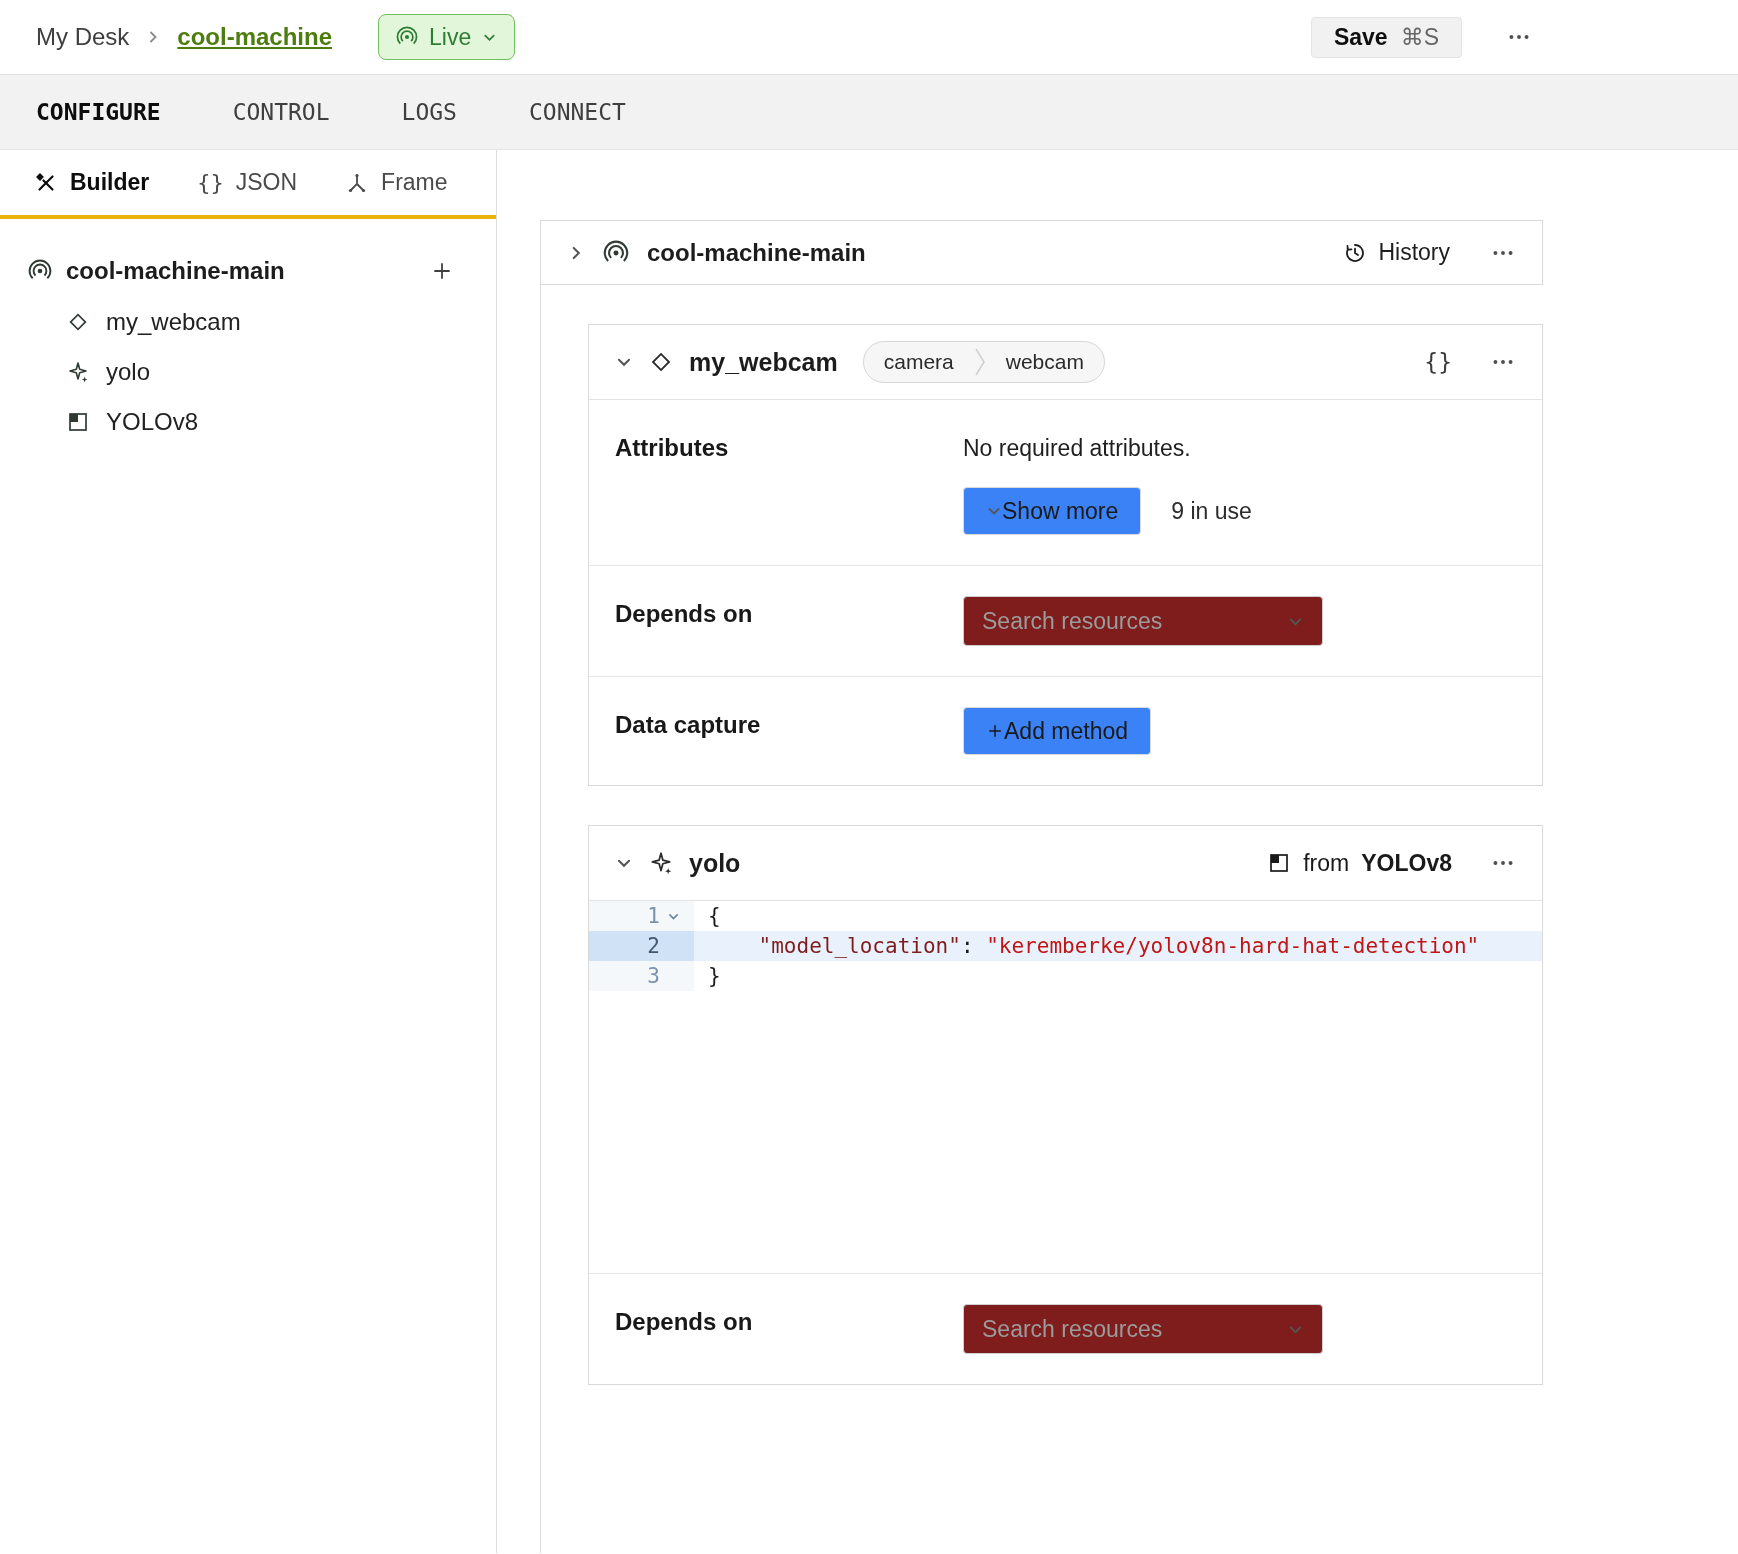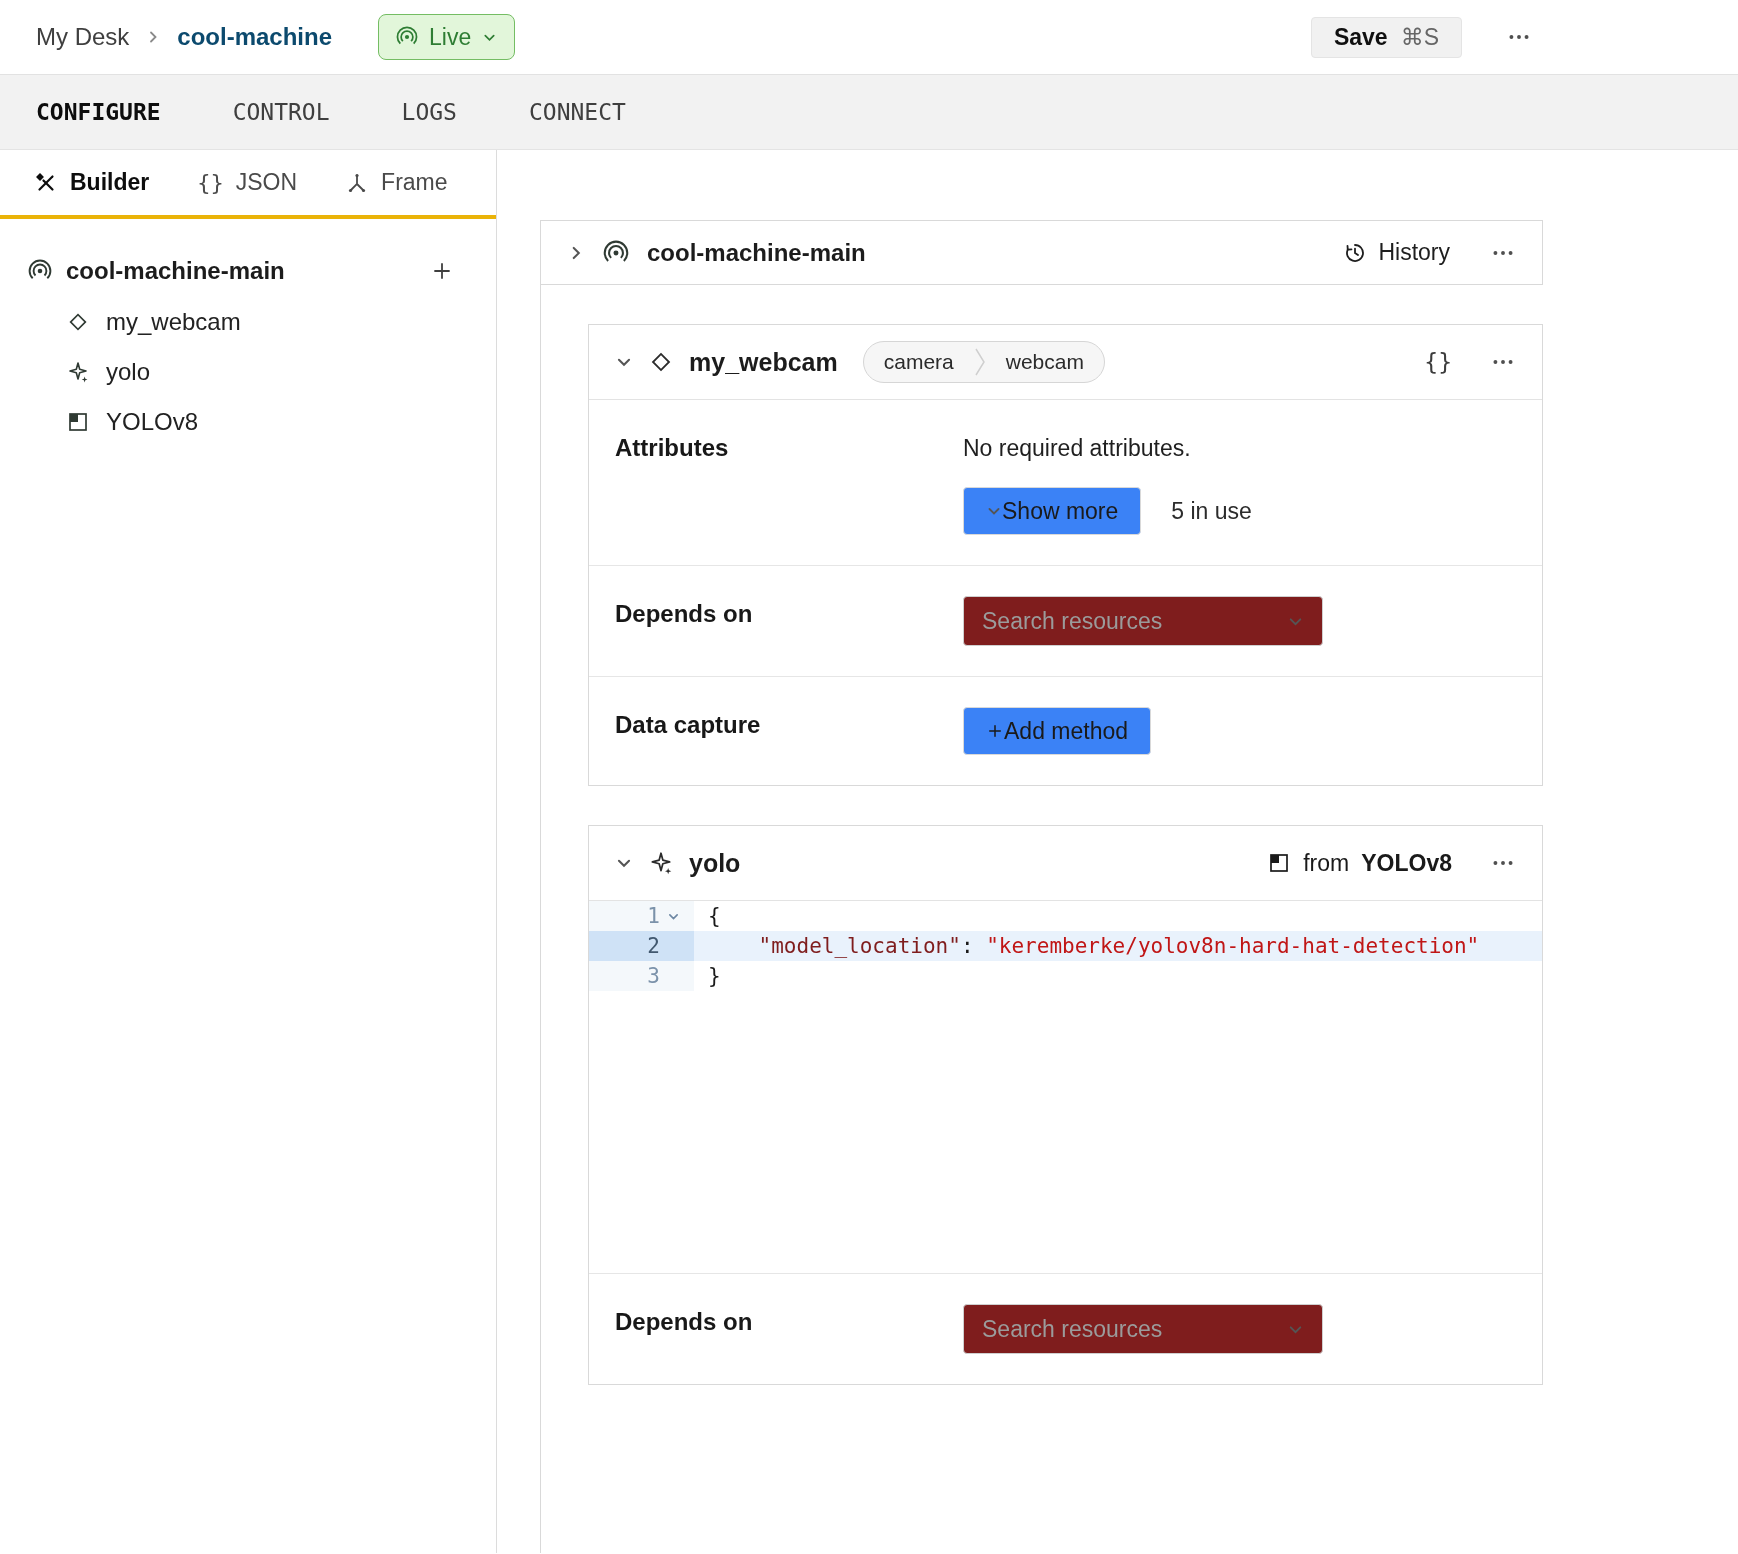--- a/index.html
+++ b/index.html
@@ -8,21 +8,21 @@
     font-family:"Liberation Sans", sans-serif;
     color:#1c1c1c; background:#fff; overflow:hidden;
   }
   svg { display:block; }
 
   
   .topbar { height:75px; display:flex; align-items:center; padding:0 36px; border-bottom:1px solid #e2e2e2; background:#fff; }
   .breadcrumb { display:flex; align-items:center; gap:16px; font-size:24px; }
   .bc-parent { color:#3f3f3f; cursor:pointer; }
   .bc-sep { color:#8a8a8a; }
-  .bc-current { font-weight:700; color:#0c4a6e; }
+  .bc-current { font-weight:700; color:#4d7c0f;text-decoration:underline; }
   .live-badge { margin-left:46px; display:flex; align-items:center; gap:11px; height:46px; padding:0 17px;
     background:#e2f6da; border:1px solid #74bd63; border-radius:8px; color:#2e7d33; font-size:23px; cursor:pointer;justify-content:flex-end; }
   .topbar-right { margin-left:auto; display:flex; align-items:center; gap:44px; margin-right:170px; }
   .save-btn { display:flex; align-items:center; gap:13px; height:41px; padding:0 22px;
     background:#f1f1f1; border:1px solid #e4e4e4; border-radius:4px; font-size:23px; cursor:pointer; }
   .save-label { font-weight:600; color:#101010; }
   .save-shortcut { color:#666; }
   .icon-btn { color:#4f4f4f; cursor:pointer; background:none; border:none; }
 
   
@@ -303,21 +303,21 @@
               <div class="attr-empty">No required attributes.</div>
               <div class="attr-actions">
                 <button class="btn">
                   <span class="chev">
                     <svg width="16" height="16" viewBox="0 0 16 16" fill="none" stroke="currentColor" stroke-width="1.8" stroke-linecap="round">
                         <path d="M3.5 6 L8 10.5 L12.5 6"></path>
                       </svg>
                   </span>
                   <span>Show more</span>
                 </button>
-                <span class="in-use">5 in use</span>
+                <span class="in-use">9 in use</span>
               </div>
             </div>
           </div>
 
           <div class="section section-bordered">
             <div class="section-label">Depends on</div>
             <div class="section-content">
               <div class="select">
                 <span>Search resources</span>
                 <span class="sel-chev">

